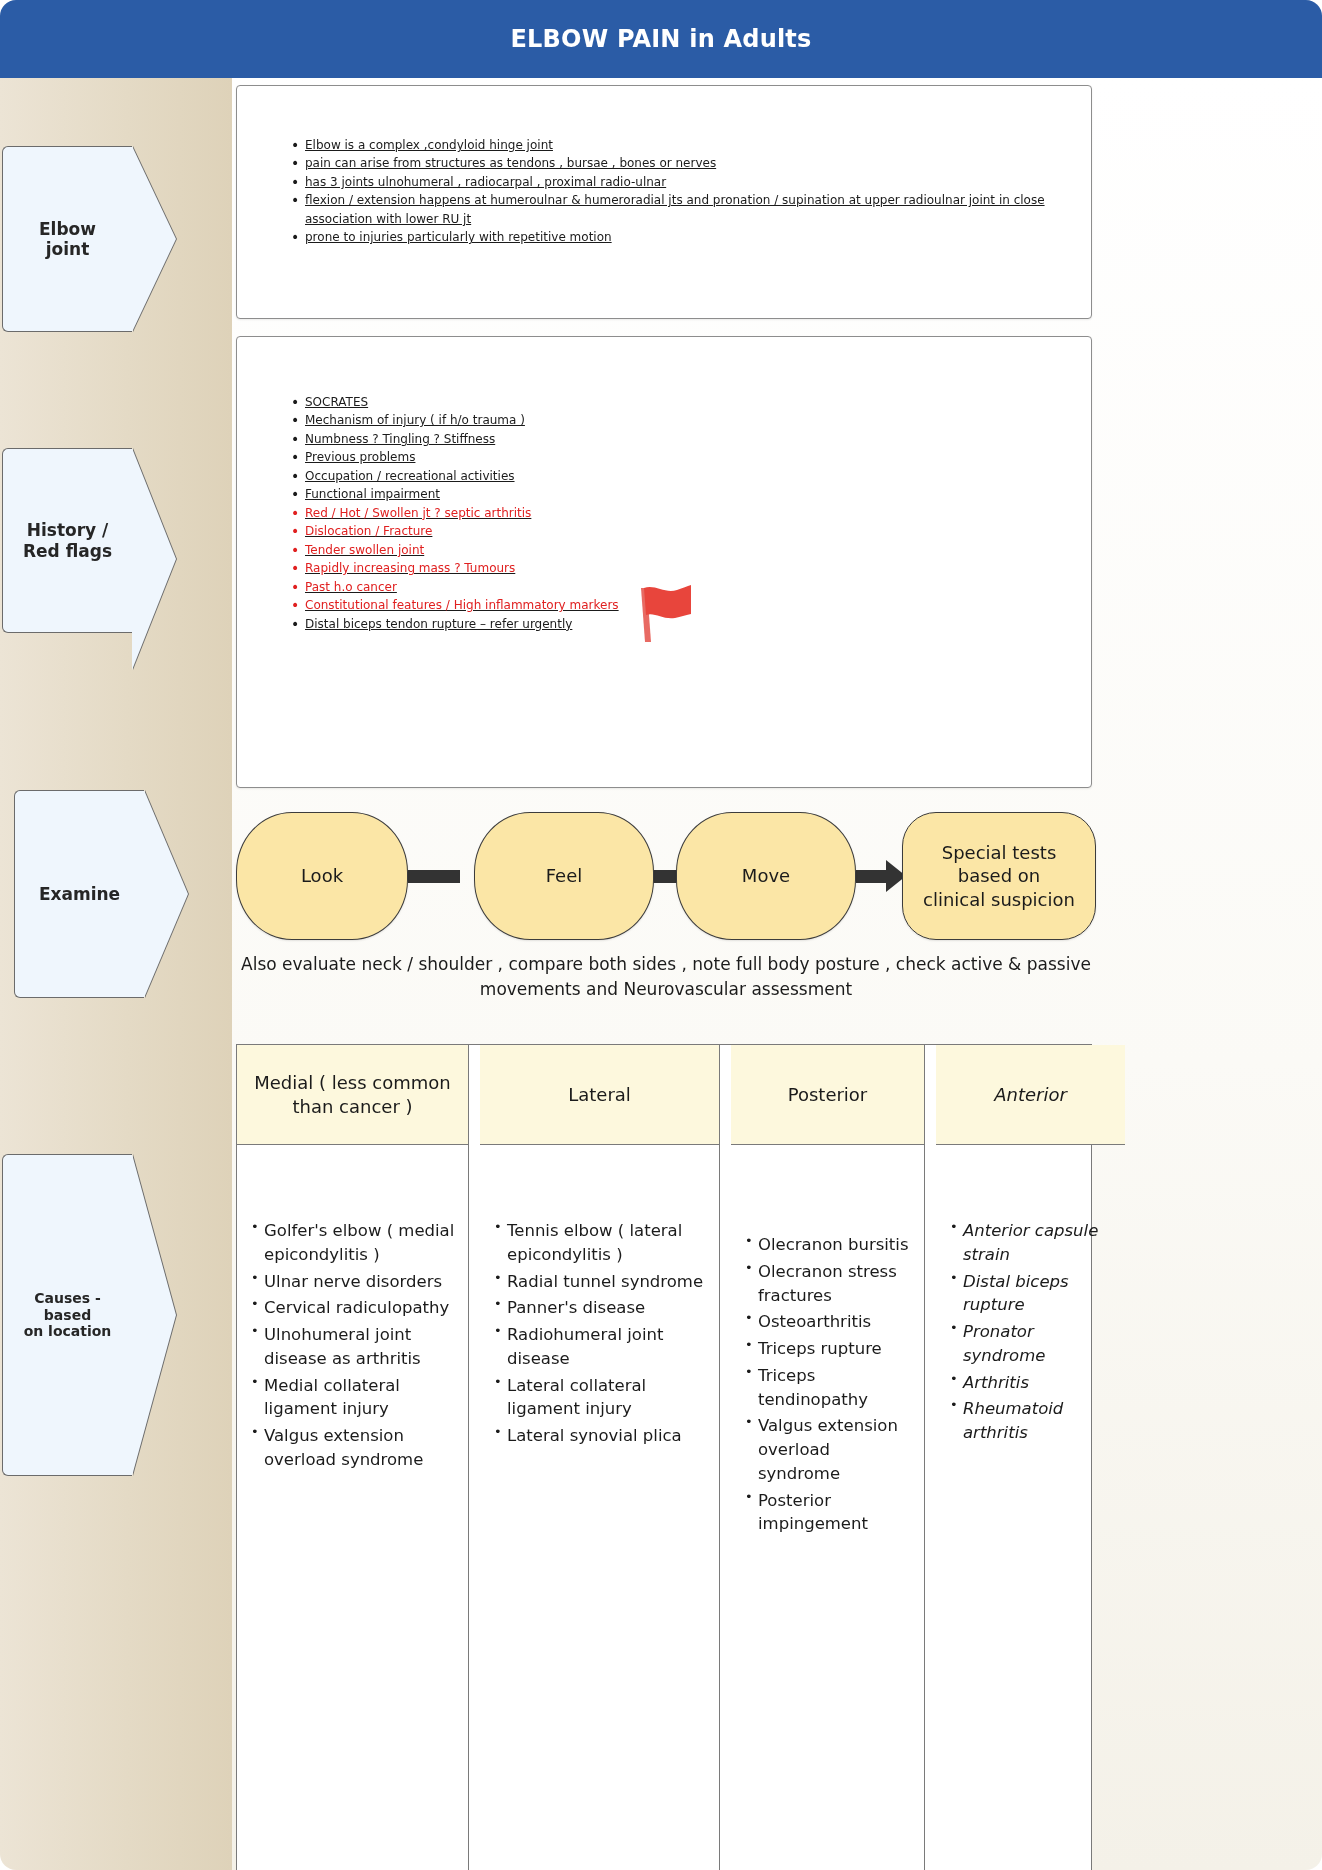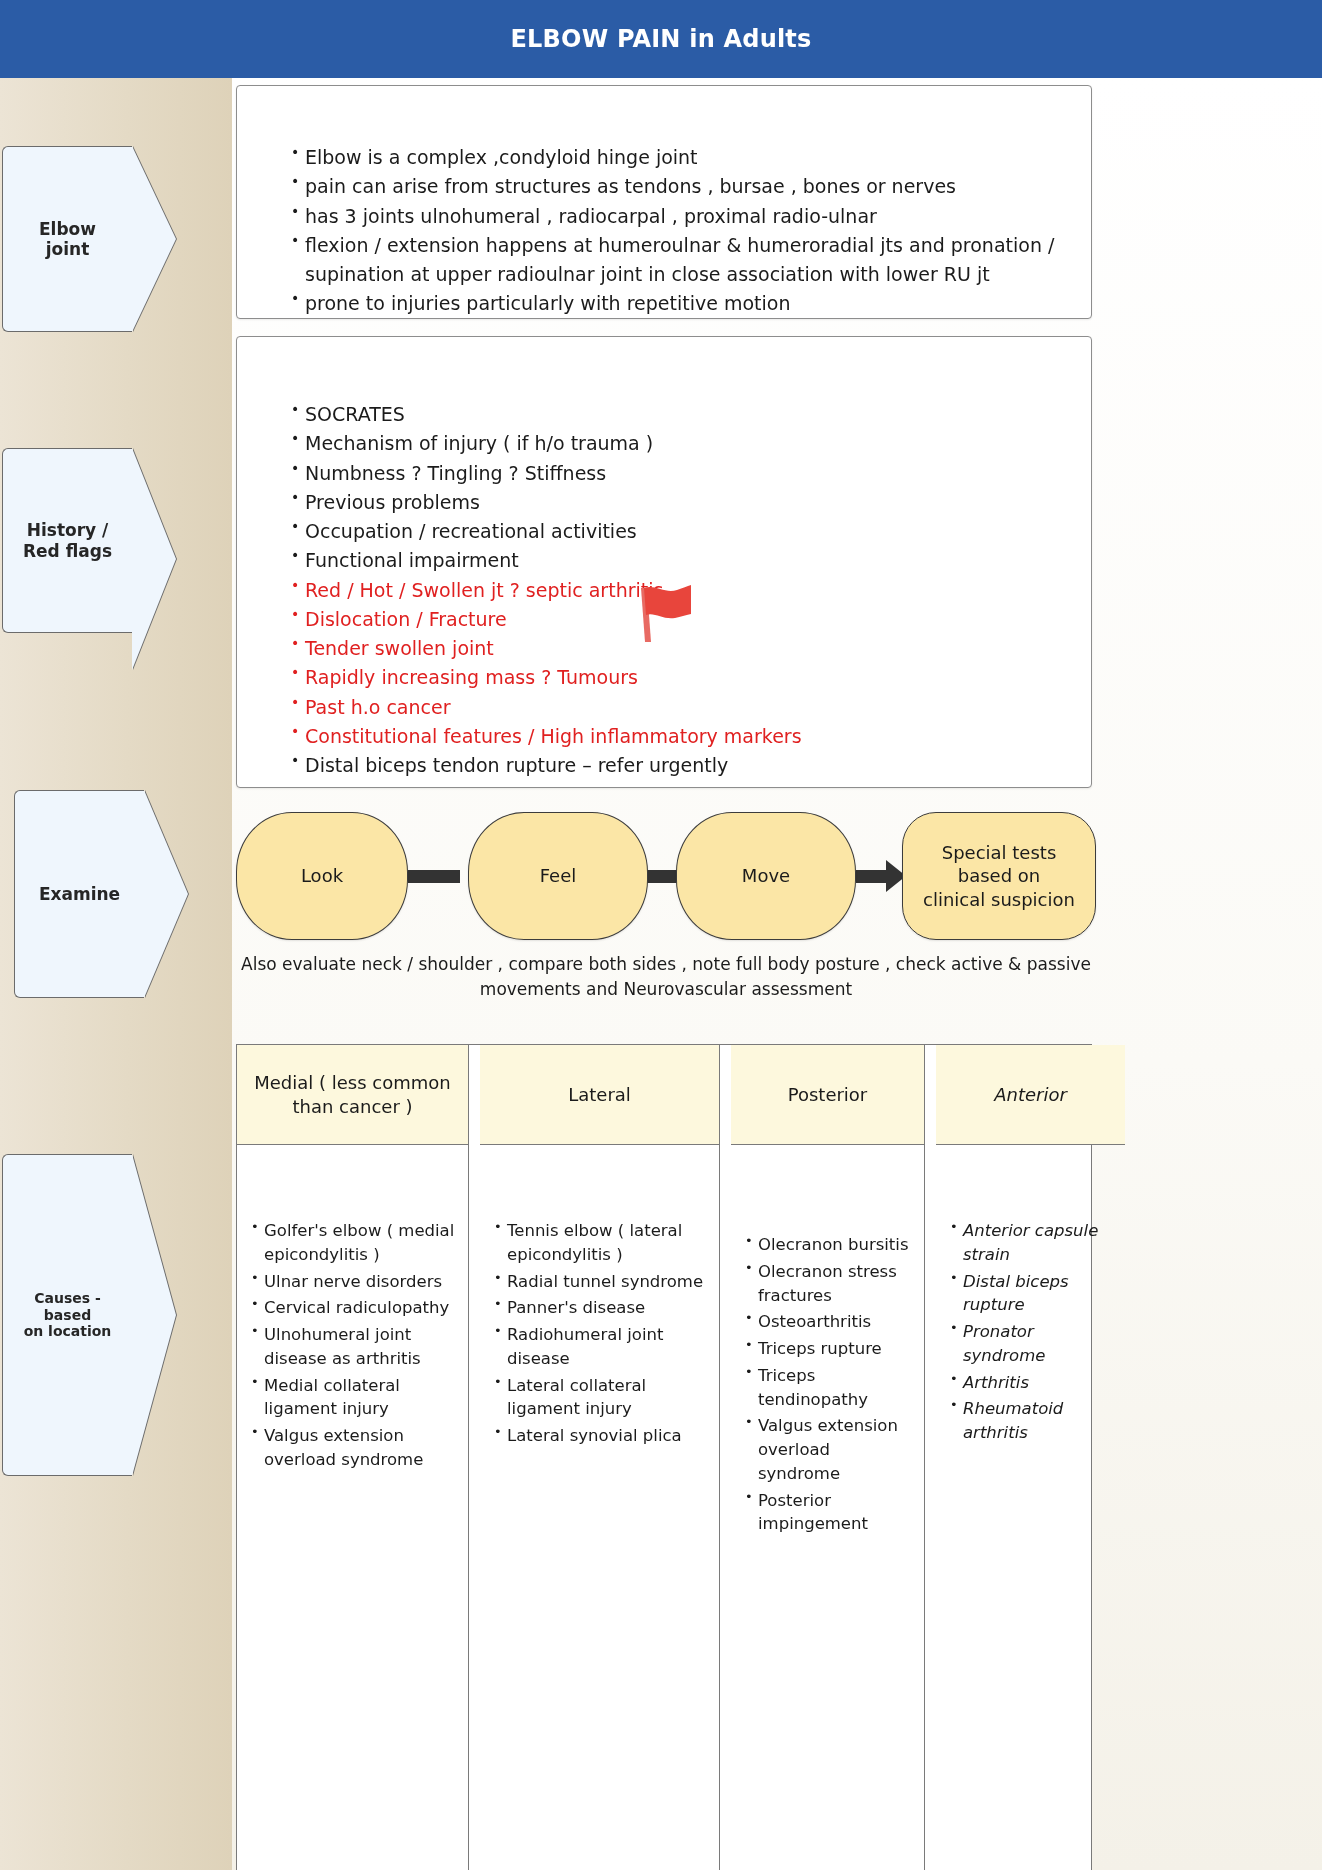--- a/index.html
+++ b/index.html
@@ -2,21 +2,21 @@
 <html><head>
 <meta charset="utf-8">
 <style>
   html,body{margin:0;padding:0;}
   body{
     width:1322px;height:1870px;
     background:#ffffff;
     font-family:"DejaVu Sans", sans-serif;
     overflow:hidden;
   }
-  .page{position:relative;width:1322px;height:1870px;overflow:hidden;}
+  .page{position:relative;width:1322px;height:1870px;overflow:hidden;border-radius:16px;}
 
   
   .titlebar{
     position:absolute;left:0;top:0;width:1322px;height:78px;
     background:#2b5ca6;
     display:flex;align-items:center;justify-content:center;
   }
   .titlebar .ttl{
     color:#ffffff;font-size:24px;font-weight:bold;letter-spacing:.2px;
     font-family:"DejaVu Sans", sans-serif;
@@ -65,22 +65,23 @@
     background:#ffffff;
     border:1px solid #8d8d8d;
     border-radius:4px;
     box-sizing:border-box;
     box-shadow:0 1px 2px rgba(0,0,0,.08);
   }
   #card-elbow{left:236px;top:85px;width:856px;height:234px;}
   #card-history{left:236px;top:336px;width:856px;height:452px;}
 
   .bl{
-    font-size:19px;color:#1b1b1b;line-height:1.54;
+    font-size:12px;color:#1b1b1b;line-height:1.54;
     font-family:"DejaVu Sans", sans-serif;
+    text-decoration:underline;
   }
   .bl li{list-style:none;position:relative;padding-left:14px;margin:0;}
   .bl li::before{content:"\2022";position:absolute;left:0;top:-1px;font-size:14px;}
   .red{color:#e02020;}
 
   #card-elbow .inner{padding:38px 22px 0 14px;}
   #card-history .inner{padding:44px 22px 0 14px;}
 
   
   .redflag{position:absolute;left:398px;top:247px;width:70px;height:60px;}
@@ -91,21 +92,21 @@
     position:absolute;top:0;height:128px;
     background:#fbe6a6;
     border:1px solid #3c3c3c;
     border-radius:56px/60px;
     box-sizing:border-box;
     display:flex;align-items:center;justify-content:center;text-align:center;
     color:#1b1b1b;font-size:18px;line-height:1.28;
     box-shadow:0 1px 2px rgba(0,0,0,.10);
   }
   #pill-look{left:0px;width:172px;}
-  #pill-feel{left:232px;width:180px;}
+  #pill-feel{left:238px;width:180px;}
   #pill-move{left:440px;width:180px;}
   #pill-special{left:666px;width:194px;border-radius:34px;}
 
   .connector{
     position:absolute;top:58px;height:13px;background:#333333;
   }
   #conn1{left:172px;width:52px;}
   #conn2{left:402px;width:40px;}
   #conn3{left:620px;width:32px;}
   .arrowhead{

